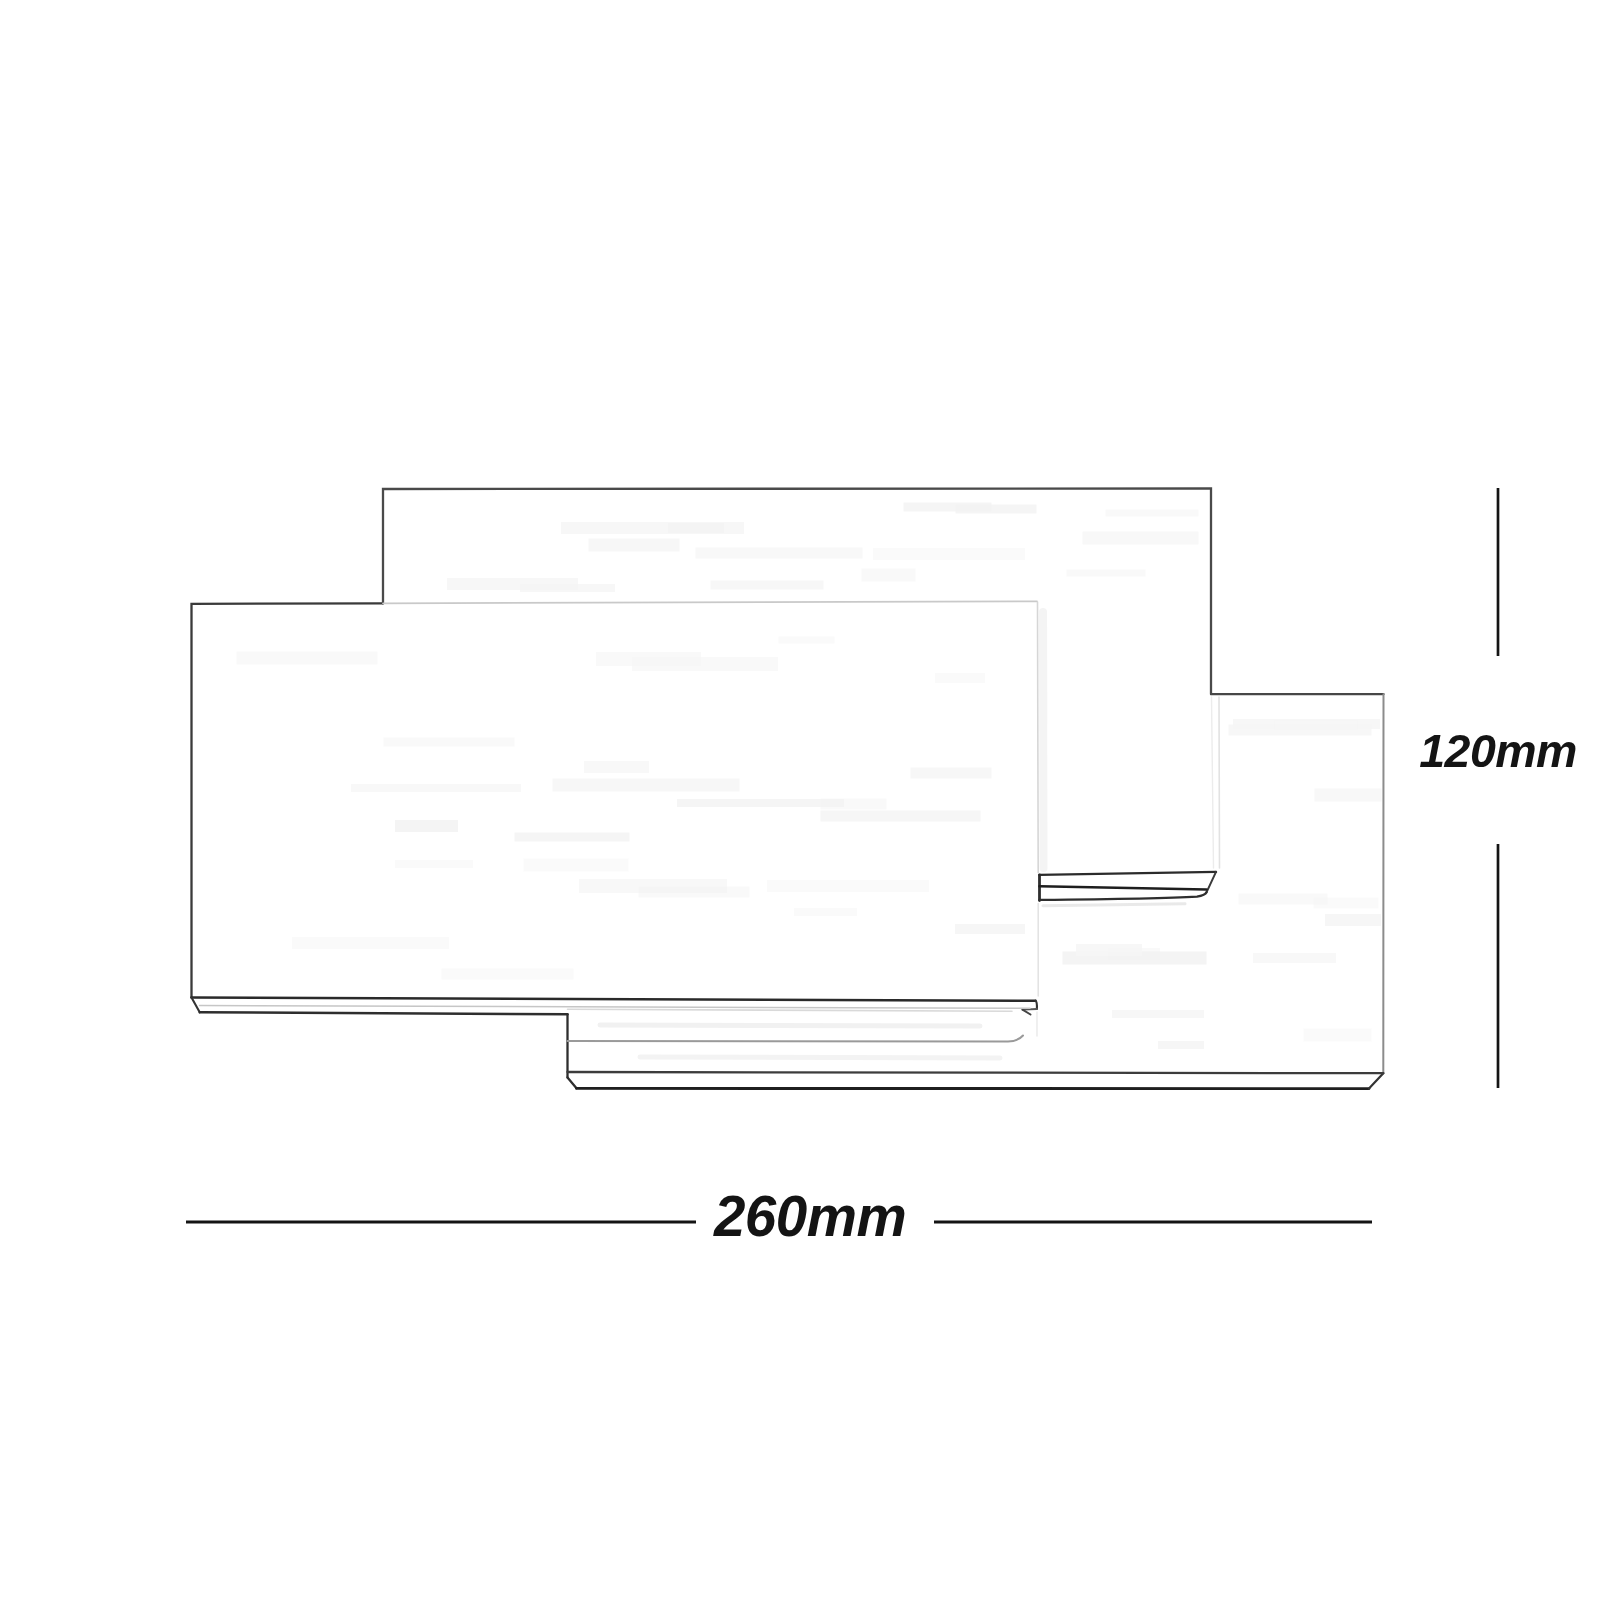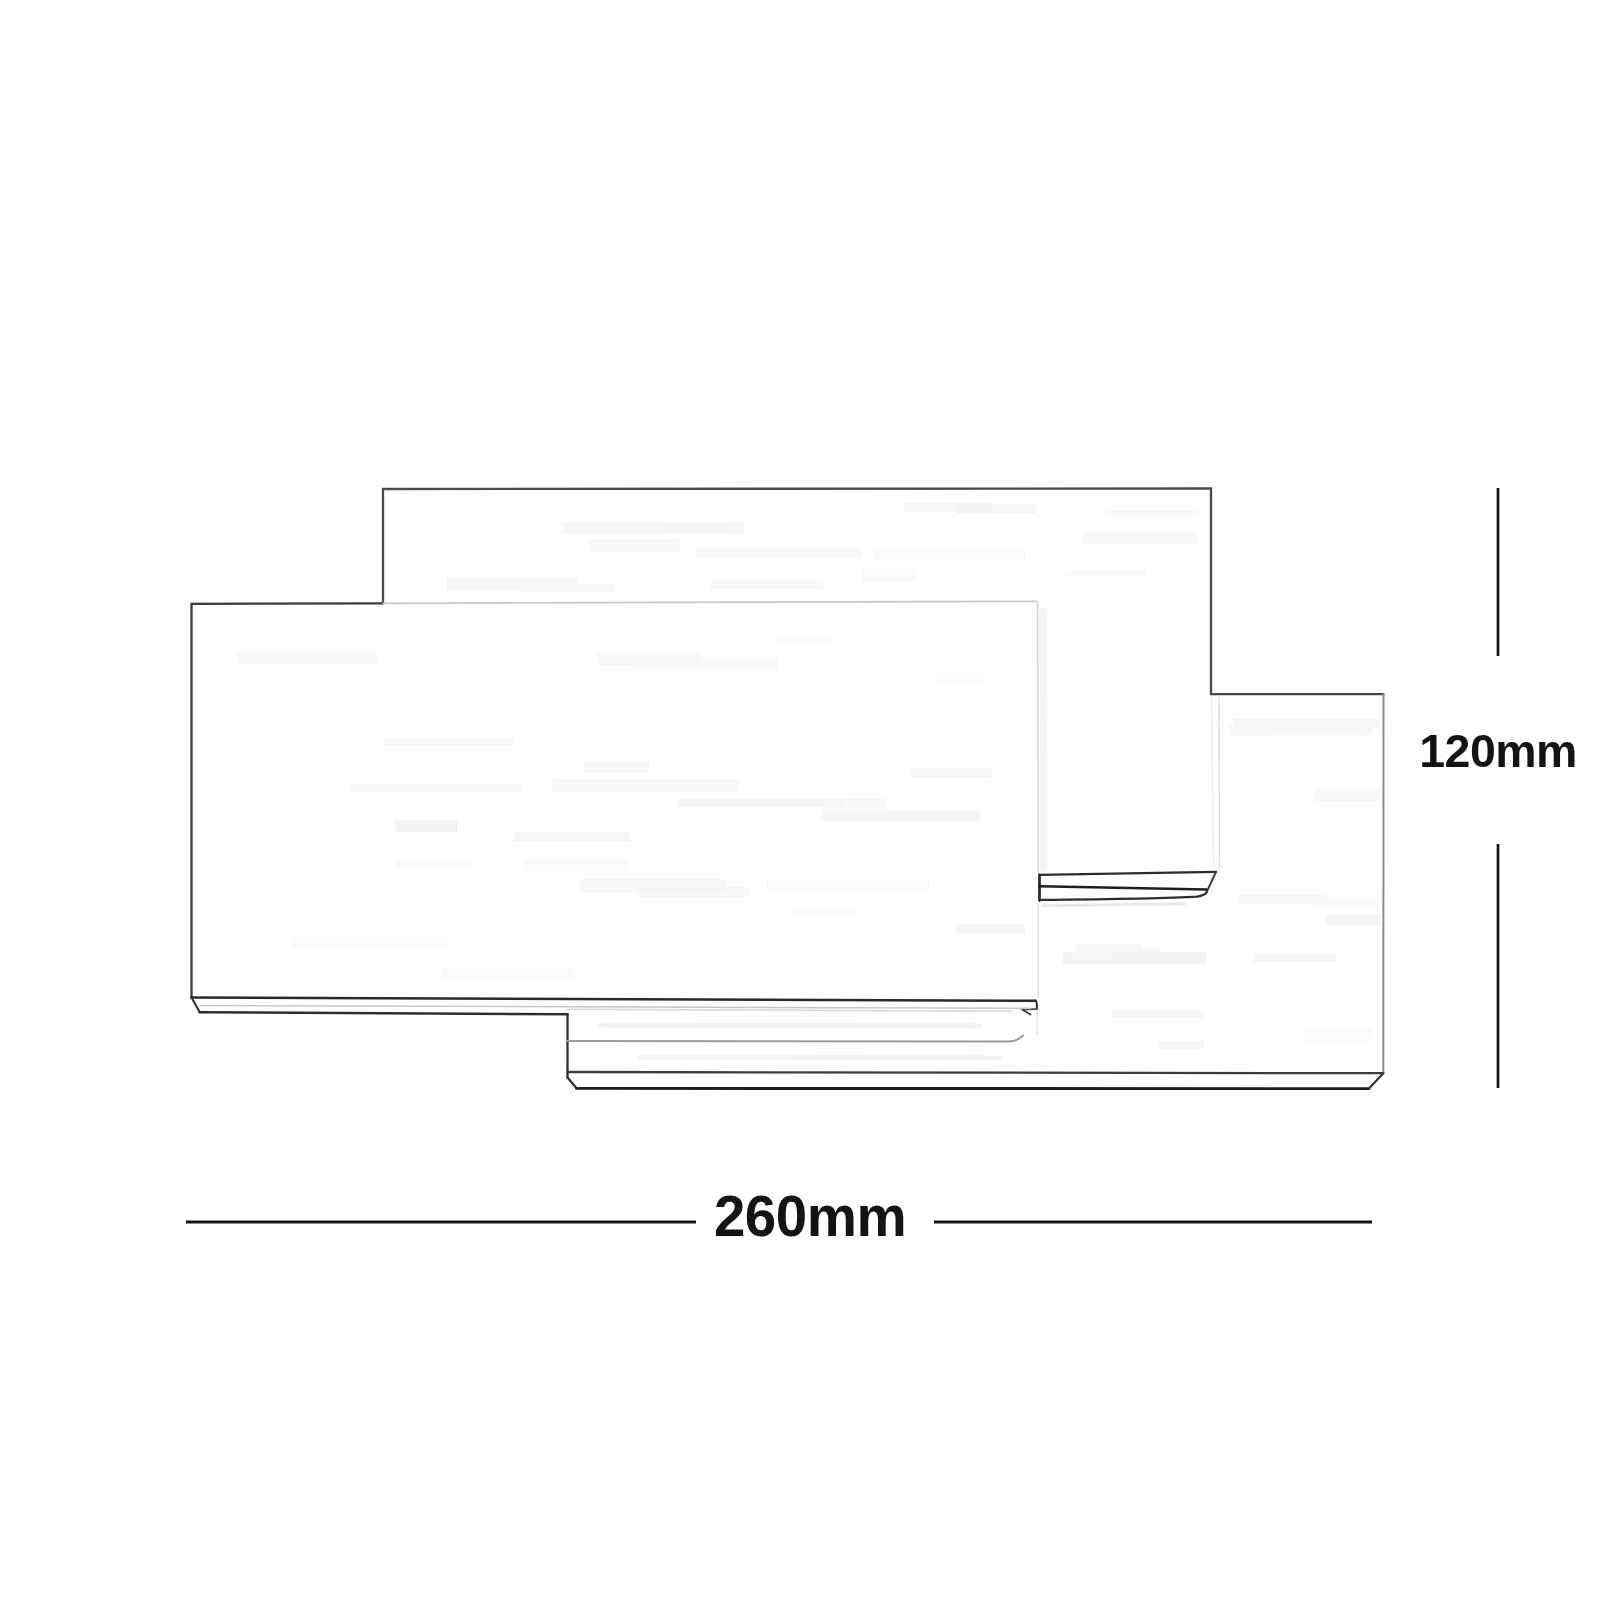--- a/index.html
+++ b/index.html
@@ -1,16 +1,16 @@
 <!DOCTYPE html>
 <html><head>
 <meta charset="utf-8">
 <style>
   html,body{margin:0;padding:0;background:#ffffff;}
-  .page{width:1600px;height:1600px;position:relative;background:#ffffff;overflow:hidden;}
+  .page{width:1600px;height:1600px;position:relative;background:#ffffff;overflow:hidden;font-style:italic;}
   text{font-family:"Liberation Sans", sans-serif;font-weight:bold;fill:#141414;}
 </style>
 </head>
 <body>
 <div class="page">
 <svg width="1600" height="1600" viewBox="0 0 1600 1600" xmlns="http://www.w3.org/2000/svg">
   <rect x="0" y="0" width="1600" height="1600" fill="#ffffff"></rect>
 
   <g fill="none" stroke-linecap="round">
     <path d="M383,603.5 L383,489 L1211,488.5 L1211,694" stroke="#4a4a4a" stroke-width="2.3"></path>

